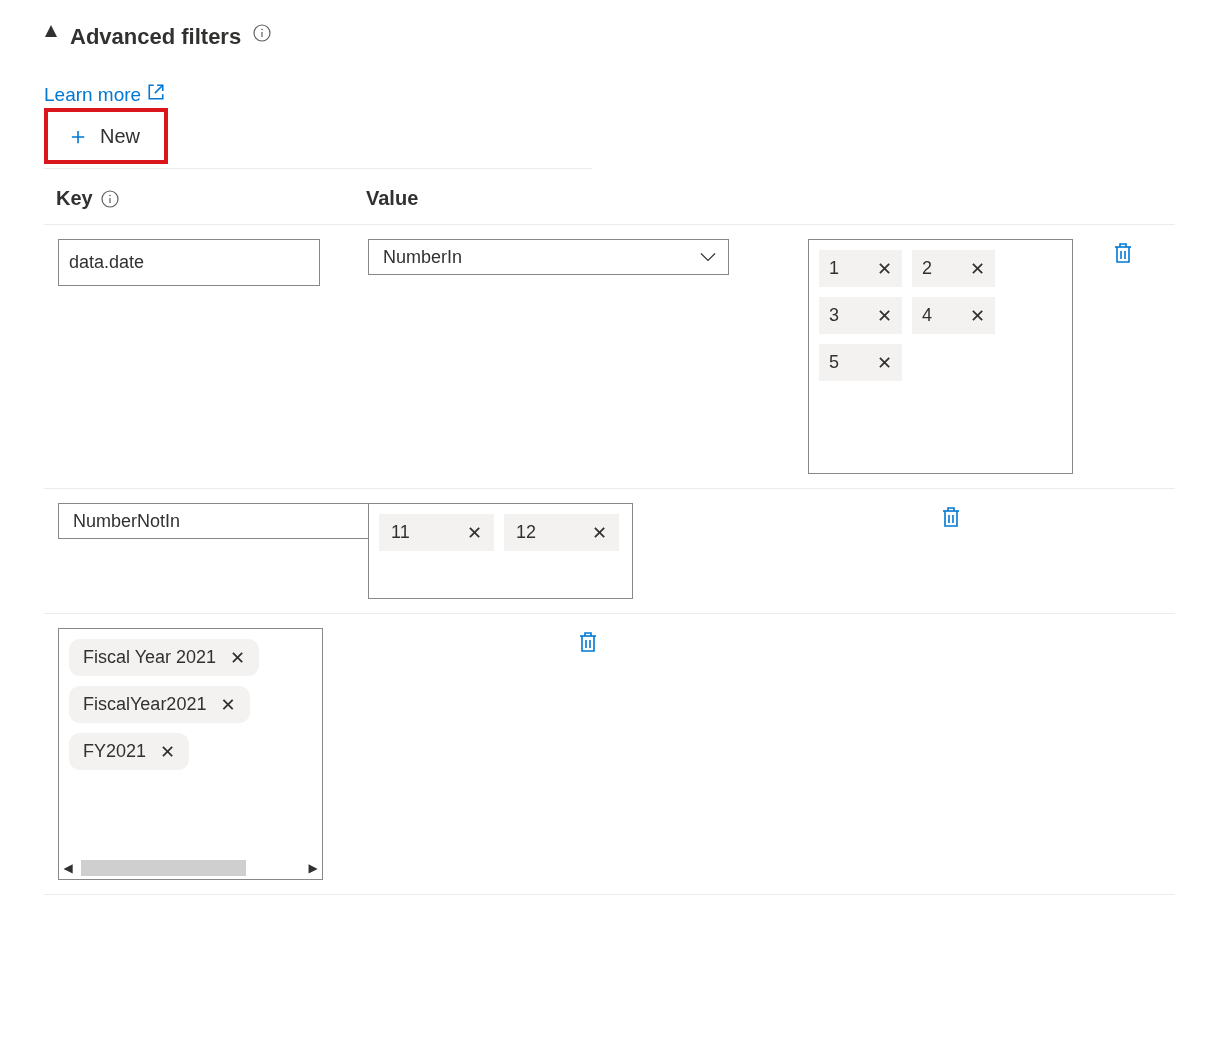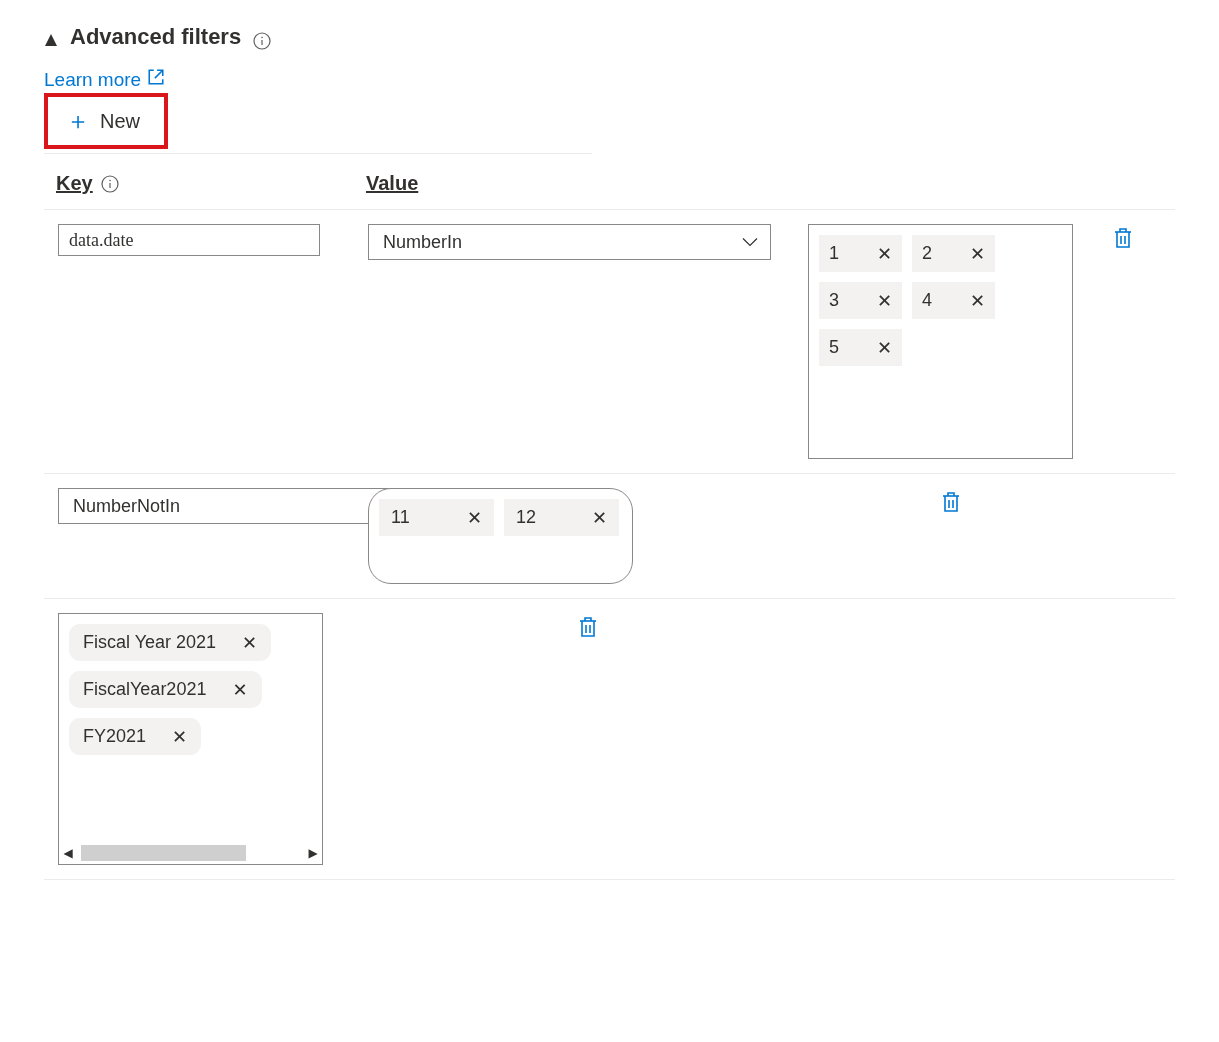--- a/index.html
+++ b/index.html
@@ -6,25 +6,25 @@
     body {
       font-family: "Segoe UI", -apple-system, BlinkMacSystemFont, sans-serif;
       background: #ffffff;
       margin: 0;
       padding: 24px 44px;
       color: #323130;
       font-size: 16px;
     }
     .section-header {
       display: flex;
-      align-items: flex-end;
+      align-items: flex-start;
       gap: 12px;
       font-size: 22px;
       font-weight: 600;
-      margin-bottom: 18px;
+      margin-bottom: 33px;
     }
     .collapse-icon { font-size: 14px; }
     .info-icon {
       display: inline-flex;
       align-items: center;
       justify-content: center;
       width: 18px; height: 18px;
       color: #605e5c;
     }
     .learn-more {
@@ -57,41 +57,41 @@
     .table-wrap { width: 100%; }
     .thead-row {
       display: grid;
       grid-template-columns: 310px 440px 285px 60px;
       gap: 0;
       border-bottom: 1px solid #edebe9;
       padding: 18px 0 14px 12px;
       font-size: 20px;
       font-weight: 600;
     }
-    .thead-row .th { display: flex; align-items: center; gap: 8px; text-decoration: underline; }
+    .thead-row .th { display: flex; align-items: center; gap: 8px; }
     .filter-row {
       display: grid;
       grid-template-columns: 310px 440px 285px 60px;
       gap: 0;
       border-bottom: 1px solid #edebe9;
       padding: 14px 0 14px 14px;
       align-items: start;
     }
     .key-input {
       width: 262px;
-      height: 32px;
+      height: 47px;
       border: 1px solid #8a8886;
       padding: 0 10px;
       font-size: 18px;
-      font-family: Liberation Serif, serif;
+      font-family: Liberation Sans, sans-serif;
       color: #323130;
       background: #ffffff;
     }
     .operator-select {
-      width: 403px;
+      width: 361px;
       height: 36px;
       border: 1px solid #8a8886;
       padding: 0 38px 0 14px;
       font-size: 18px;
       font-family: inherit;
       color: #323130;
       background: #ffffff;
       position: relative;
       display: flex;
       align-items: center;
@@ -109,34 +109,34 @@
       border: 1px solid #8a8886;
       padding: 10px 10px;
       background: #ffffff;
       display: flex;
       flex-wrap: wrap;
       gap: 10px;
       align-content: flex-start;
       position: relative;
     }
     .value-box.tall-1 { min-height: 235px; }
-    .value-box.tall-2 { min-height: 96px; border-radius: 23px; }
+    .value-box.tall-2 { min-height: 96px; }
     .value-box.tall-3 { min-height: 252px; padding-bottom: 30px; }
     .chip {
       display: inline-flex;
       align-items: center;
       gap: 12px;
       background: #f3f2f1;
       padding: 8px 12px;
       font-size: 18px;
       color: #323130;
     }
     .chip-num { width: 83px; justify-content: space-between; padding: 8px 10px; }
     .chip-mid { width: 115px; justify-content: space-between; padding: 8px 12px; }
-    .chip-wide { padding: 8px 14px; gap: 26px; border-radius: 11px; }
+    .chip-wide { padding: 8px 14px; gap: 14px; border-radius: 11px; }
     .chip .x {
       font-size: 18px;
       color: #323130;
       cursor: pointer;
       line-height: 1;
     }
     .delete-cell {
       display: flex;
       justify-content: center;
       padding-top: 2px;

